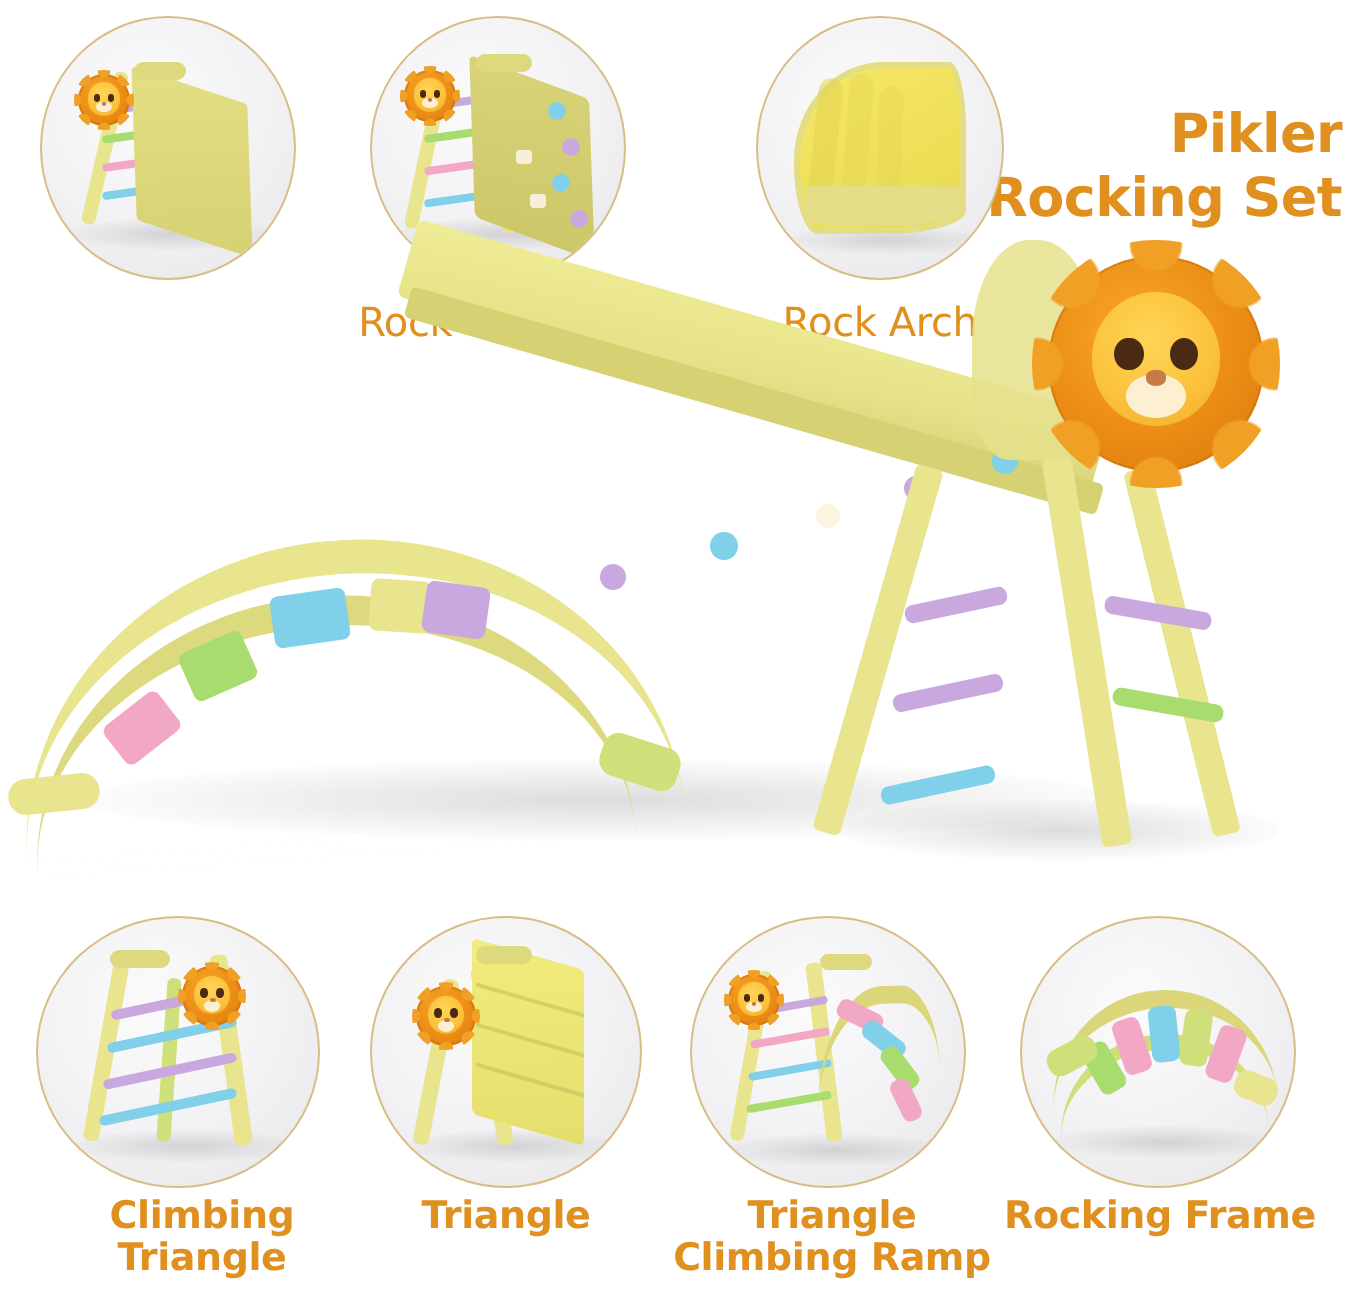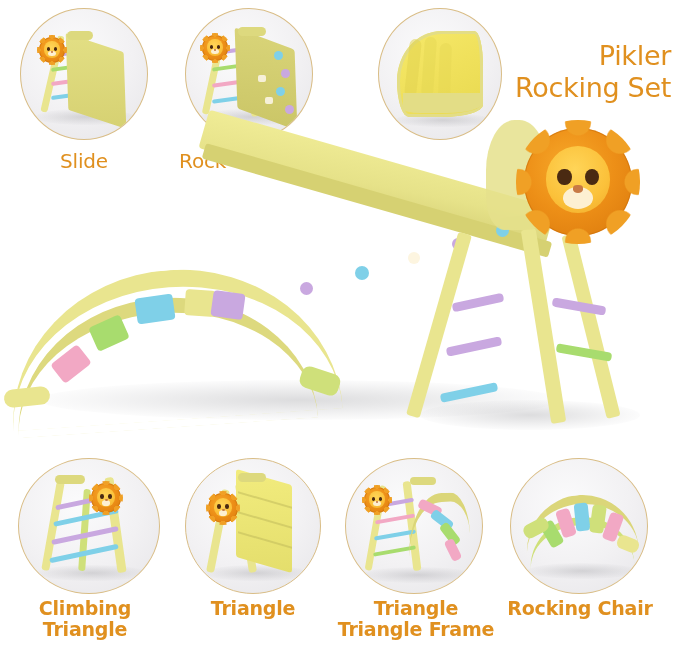--- a/index.html
+++ b/index.html
@@ -34,24 +34,24 @@
     font-size: 19px;
     line-height: 1.13;
     letter-spacing: -0.2px;
   }
   .caption.top { font-weight: normal; font-size: 20px; }
 
   
   .title {
     position: absolute;
     right: 8px;
-    top: 40px;
+    top: 52px;
     text-align: right;
     color: #e0901f;
-    font-weight: normal;
+    font-weight: bold;
     font-size: 27px;
     line-height: 1.18;
     letter-spacing: -0.3px;
   }
 
   
   .wood  { position: absolute; background: #e9e58f; border-radius: 3px; }
   .wood2 { position: absolute; background: #ddd97e; border-radius: 3px; }
   .wood3 { position: absolute; background: #cfe07a; border-radius: 3px; }
   .rung  { position: absolute; border-radius: 4px; }
@@ -133,23 +133,20 @@
       <div class="wood2" style="left:46px; top:22px; width:26px; height:9px; border-radius:5px;"></div>
       <div class="lion" style="left:18px; top:28px; width:26px; height:26px;">
         <div class="mane"></div>
           <div class="face"></div>
         <div class="eye l"></div>
           <div class="eye r"></div>
         <div class="muzzle"></div>
           <div class="nose"></div>
       </div>
     </div>
-  </div>
-  <div class="caption top" style="left:20px; top:150px; width:128px;">
-    <div>Slide</div>
   </div>
 
   <div class="thumb" style="left:185px; top:8px; width:128px; height:132px;">
     <div class="scene">
       <div class="shadow" style="left:14px; top:100px; width:104px; height:16px;"></div>
       <div class="wood" style="left:24px; top:26px; width:7px; height:80px; transform:rotate(12deg);"></div>
       <div class="wood" style="left:58px; top:20px; width:8px; height:88px; transform:rotate(-10deg);"></div>
       <div class="rung" style="left:26px; top:40px; width:36px; height:4px; background:#c9a8e0; transform:rotate(-8deg);"></div>
       <div class="rung" style="left:26px; top:56px; width:38px; height:4px; background:#a8dc6e; transform:rotate(-8deg);"></div>
       <div class="rung" style="left:26px; top:72px; width:40px; height:4px; background:#f2a8c4; transform:rotate(-8deg);"></div>
@@ -183,20 +180,23 @@
                   background:linear-gradient(150deg,#f6e96a 0%,#f0e15c 48%,#e8d94f 100%);
                   border-radius:52% 10% 48% 14% / 58% 40% 14% 42%;
                   box-shadow:inset 0 0 0 3px #e3dd86;"></div>
       <div style="position:absolute; left:28px; top:30px; width:12px; height:58px; background:rgba(225,212,80,.55); border-radius:6px; transform:rotate(6deg);"></div>
       <div style="position:absolute; left:44px; top:28px; width:12px; height:60px; background:rgba(225,212,80,.40); border-radius:6px; transform:rotate(4deg);"></div>
       <div style="position:absolute; left:60px; top:34px; width:12px; height:56px; background:rgba(225,212,80,.35); border-radius:6px; transform:rotate(2deg);"></div>
       <div style="position:absolute; left:24px; top:84px; width:78px; height:20px;
                   background:#e3dd86; border-radius:0 0 44% 22%;"></div>
     </div>
   </div>
+  <div class="caption top" style="left:370px; top:150px; width:140px;">
+    <div>Rock Arch</div>
+  </div>
 
   <div id="hero">
 
     <div class="shadow" style="left:40px; top:260px; width:520px; height:40px;"></div>
     <div class="shadow" style="left:420px; top:280px; width:220px; height:30px;"></div>
 
     <div>
       <div style="position:absolute; left:8px; top:150px; width:330px; height:150px;
                   border-top:17px solid #e9e58f;
                   border-radius:50% 50% 0 0 / 100% 100% 0 0;
@@ -266,21 +266,21 @@
       <div class="lion" style="left:72px; top:24px; width:30px; height:30px;">
         <div class="mane"></div>
           <div class="face"></div>
         <div class="eye l"></div>
           <div class="eye r"></div>
         <div class="muzzle"></div>
           <div class="nose"></div>
       </div>
     </div>
   </div>
-  <div class="caption" style="left:4px; top:598px; width:162px;">
+  <div class="caption" style="left:20px; top:598px; width:162px;">
     <div>Climbing</div>
     <div>Triangle</div>
   </div>
 
   <div class="thumb" style="left:185px; top:458px; width:136px; height:136px;">
     <div class="scene">
       <div class="shadow" style="left:18px; top:106px; width:104px; height:16px;"></div>
       <div class="wood" style="left:28px; top:30px; width:8px; height:84px; transform:rotate(11deg);"></div>
       <div class="wood" style="left:56px; top:24px; width:8px; height:90px; transform:rotate(-9deg);"></div>
       <div class="panel" style="left:50px; top:18px; width:56px; height:88px;
@@ -326,21 +326,21 @@
           <div class="face"></div>
         <div class="eye l"></div>
           <div class="eye r"></div>
         <div class="muzzle"></div>
           <div class="nose"></div>
       </div>
     </div>
   </div>
   <div class="caption" style="left:332px; top:598px; width:168px;">
     <div>Triangle</div>
-    <div>Triangle Frame</div>
+    <div>Climbing Ramp</div>
   </div>
 
   <div class="thumb" style="left:510px; top:458px; width:138px; height:136px;">
     <div class="scene">
       <div class="shadow" style="left:16px; top:104px; width:110px; height:16px;"></div>
       <div style="position:absolute; left:14px; top:36px; width:112px; height:62px;
                   border-top:9px solid #dbd679;
                   border-radius:52% 52% 0 0 / 96% 96% 0 0;
                   transform:rotate(-4deg);"></div>
       <div style="position:absolute; left:18px; top:58px; width:104px; height:54px;
@@ -350,16 +350,16 @@
       <div class="rung" style="left:34px; top:62px; width:14px; height:26px; background:#a8dc6e; transform:rotate(-30deg);"></div>
       <div class="rung" style="left:48px; top:50px; width:14px; height:28px; background:#f2a8c4; transform:rotate(-18deg);"></div>
       <div class="rung" style="left:64px; top:44px; width:14px; height:28px; background:#7fd0e8; transform:rotate(-6deg);"></div>
       <div class="rung" style="left:80px; top:46px; width:14px; height:28px; background:#cfe07a; transform:rotate(8deg);"></div>
       <div class="rung" style="left:95px; top:54px; width:14px; height:28px; background:#f2a8c4; transform:rotate(20deg);"></div>
       <div class="wood3" style="left:12px; top:62px; width:26px; height:14px; border-radius:6px; transform:rotate(-28deg);"></div>
       <div class="wood" style="left:106px; top:78px; width:22px; height:14px; border-radius:6px; transform:rotate(22deg);"></div>
     </div>
   </div>
   <div class="caption" style="left:500px; top:598px; width:160px;">
-    <div>Rocking Chair</div>
+    <div>Rocking Frame</div>
   </div>
 
 </div>
 
 </body></html>

